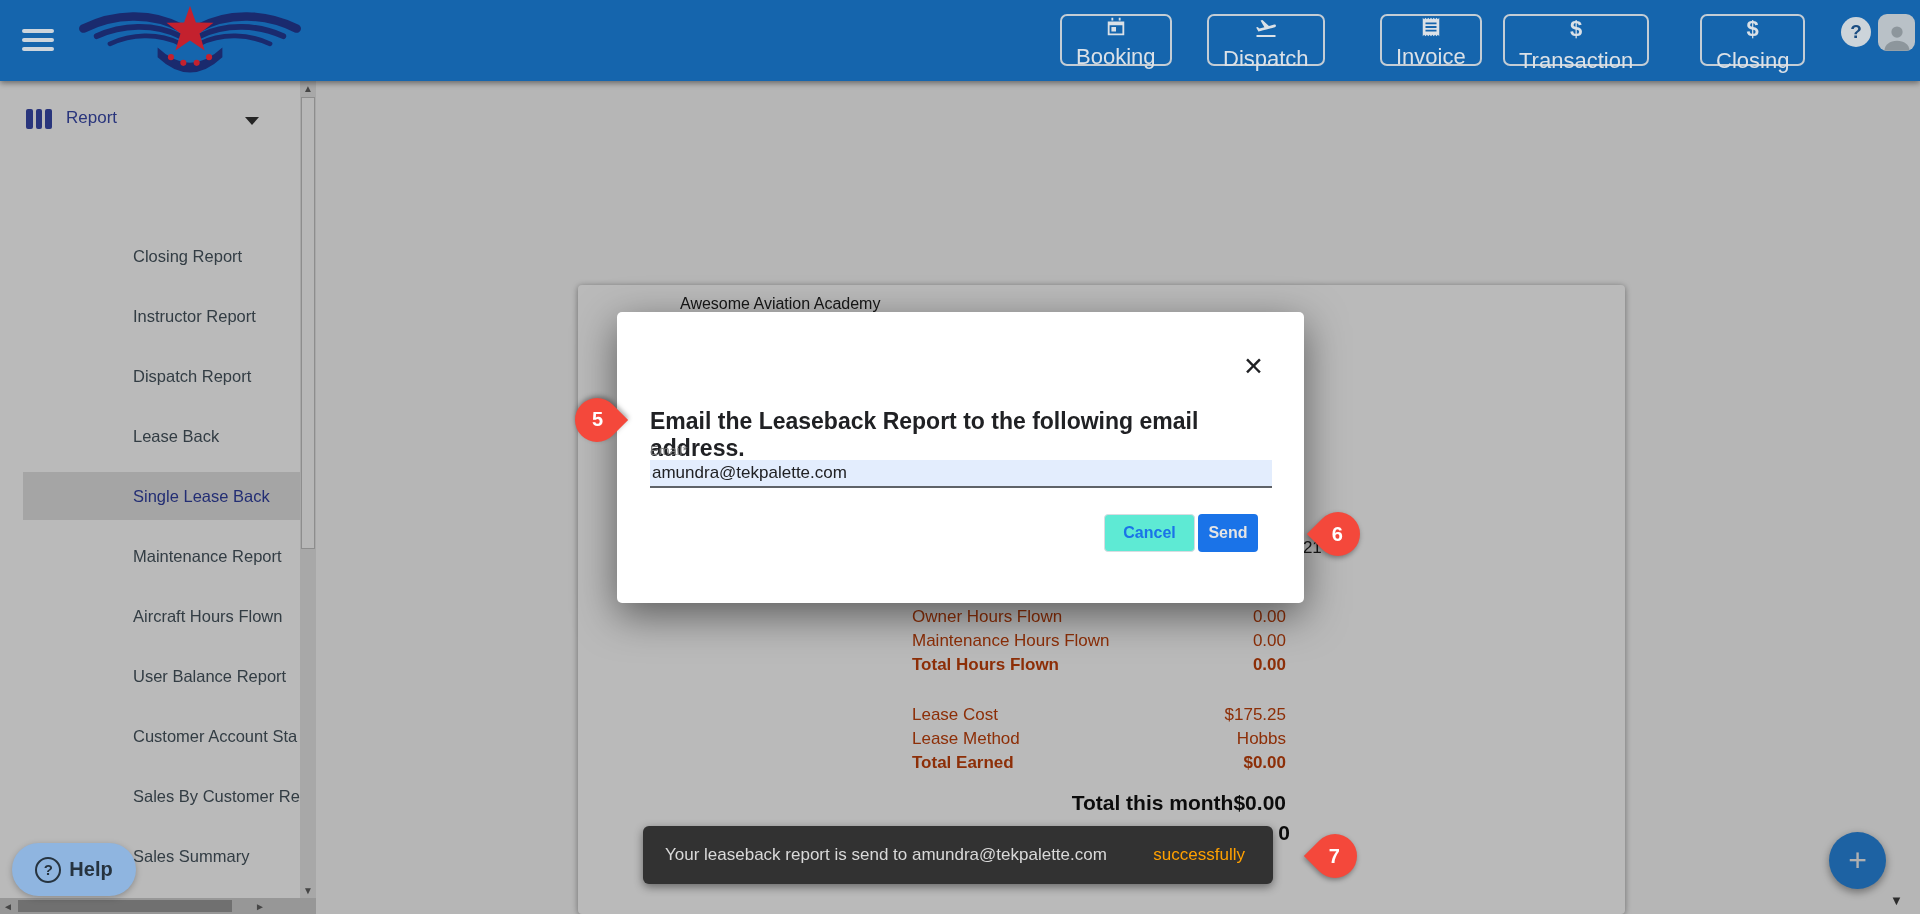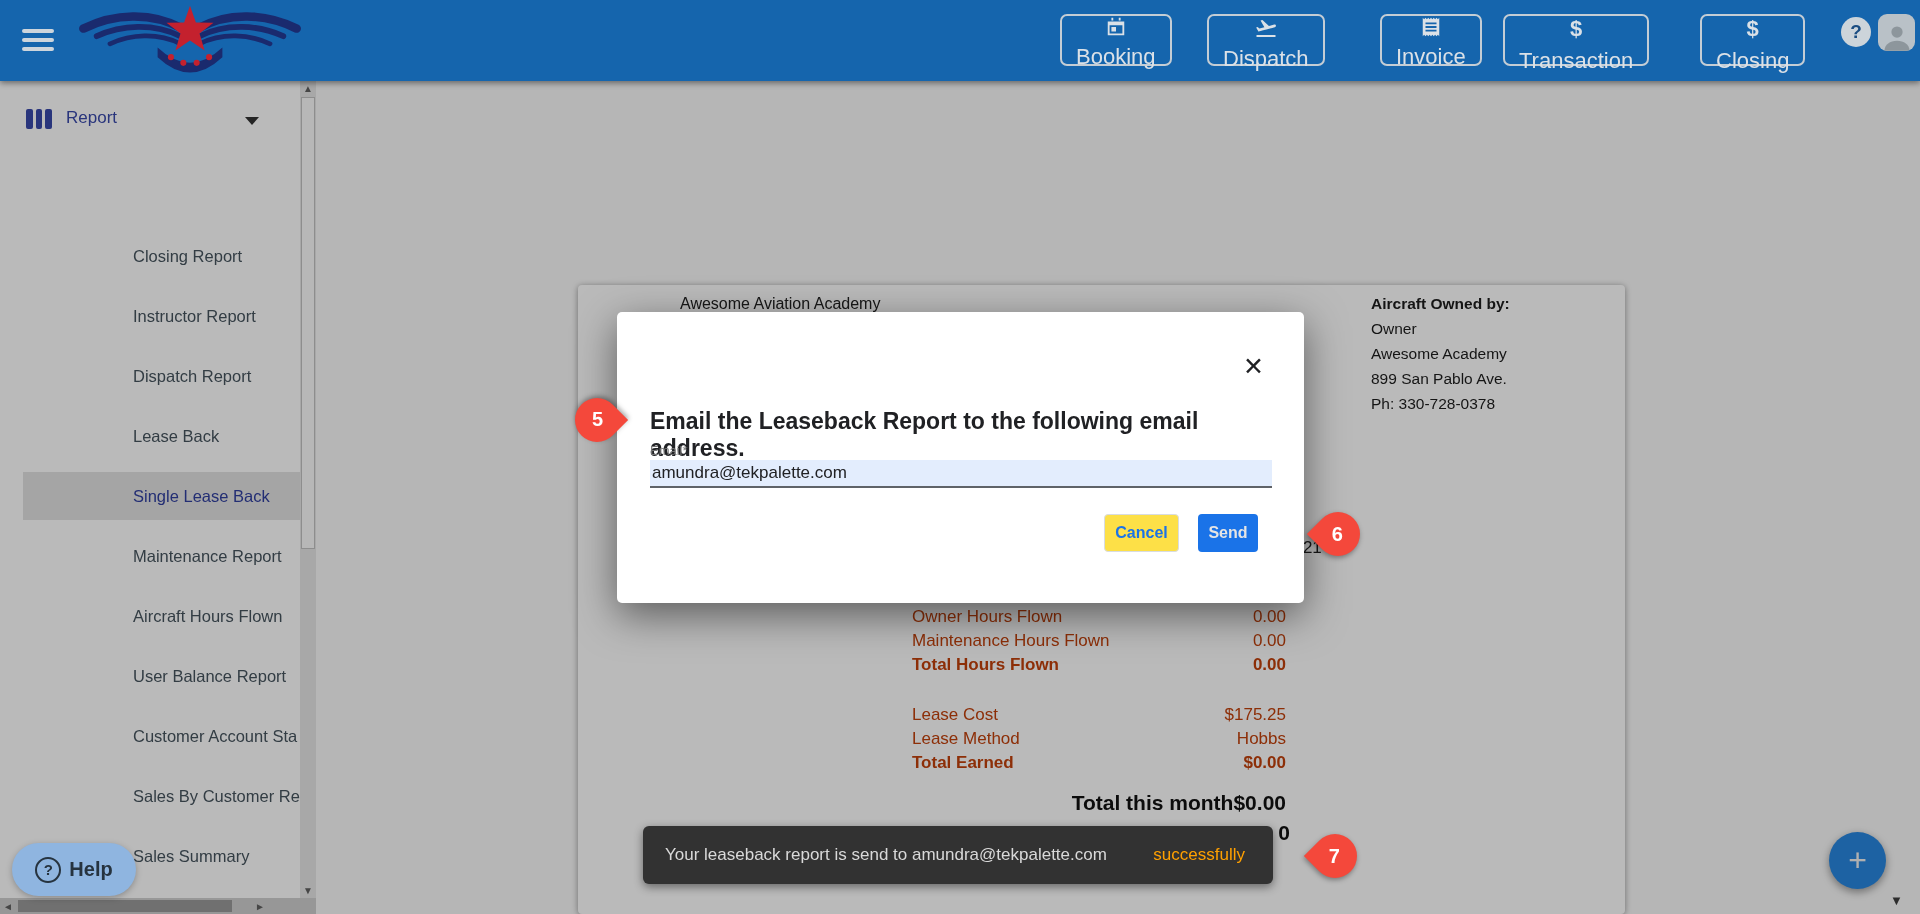--- a/index.html
+++ b/index.html
@@ -89,21 +89,21 @@
   .modal { position:absolute; left:617px; top:312px; width:687px; height:291px; background:#fff; border-radius:5px;
            box-shadow:0 12px 40px rgba(0,0,0,0.5); z-index:60; }
   .modal-close { position:absolute; right:40px; top:42px; font-size:25px; color:#202124; cursor:pointer; line-height:1; }
   .modal-title { position:absolute; left:33px; top:96px; width:630px; font-size:23px; font-weight:bold; color:#202124; }
   .email-label { position:absolute; left:33px; top:131px; font-size:13px; color:#757575; }
   .email-input { position:absolute; left:33px; top:148px; width:622px; height:28px; background:#e3edfd;
                  border:none; outline:none; border-bottom:2px solid #5f6368; font-size:17px; color:#202124;
                  font-family:"Liberation Sans", sans-serif; padding:0 2px; }
   .btn { position:absolute; top:202px; height:38px; border-radius:4px; font-size:16px; font-weight:bold;
          display:flex; align-items:center; justify-content:center; cursor:pointer; }
-  .btn-cancel { left:487px; width:75px; background:#fde047; border:1px solid #d8dce1; color:#1a73e8; }
+  .btn-cancel { left:487px; width:91px; background:#5eead4; border:1px solid #d8dce1; color:#1a73e8; }
   .btn-send { left:581px; width:60px; background:#1a73e8; border:none; color:#e5e5e5; }
 
   
   .toast { position:absolute; left:643px; top:826px; width:630px; height:58px; background:#323232; border-radius:6px;
            display:flex; align-items:center; padding:0 22px; z-index:65; box-shadow:0 3px 10px rgba(0,0,0,0.45); }
   .toast .msg { font-size:17px; color:#d9d9d9; }
   .toast .hl { margin-left:auto; font-size:17px; color:#ffa000; padding-right:6px; }
 
   
   .badge { position:absolute; width:44px; height:44px; background:#f4483b; border-radius:50% 50% 50% 0;
@@ -193,27 +193,20 @@
   <div class="at-icon">@</div>
   <div class="pdf-icon">
     <div class="back"></div>
     <div class="sheet"></div>
     <div class="txt">PDF</div>
   </div>
   <div class="hdr-divider"></div>
 
   <div class="card">
     <div class="academy">Awesome Aviation Academy</div>
-    <div class="owned">
-      <div class="t">Aircraft Owned by:</div>
-      <div>Owner</div>
-      <div>Awesome Academy</div>
-      <div>899 San Pablo Ave.</div>
-      <div>Ph: 330-728-0378</div>
-    </div>
     <div class="partial-year">2021</div>
 
     <div class="rrow" style="top:322px">
       <span>Owner Hours Flown</span>
       <span>0.00</span>
     </div>
     <div class="rrow" style="top:346px">
       <span>Maintenance Hours Flown</span>
       <span>0.00</span>
     </div>

